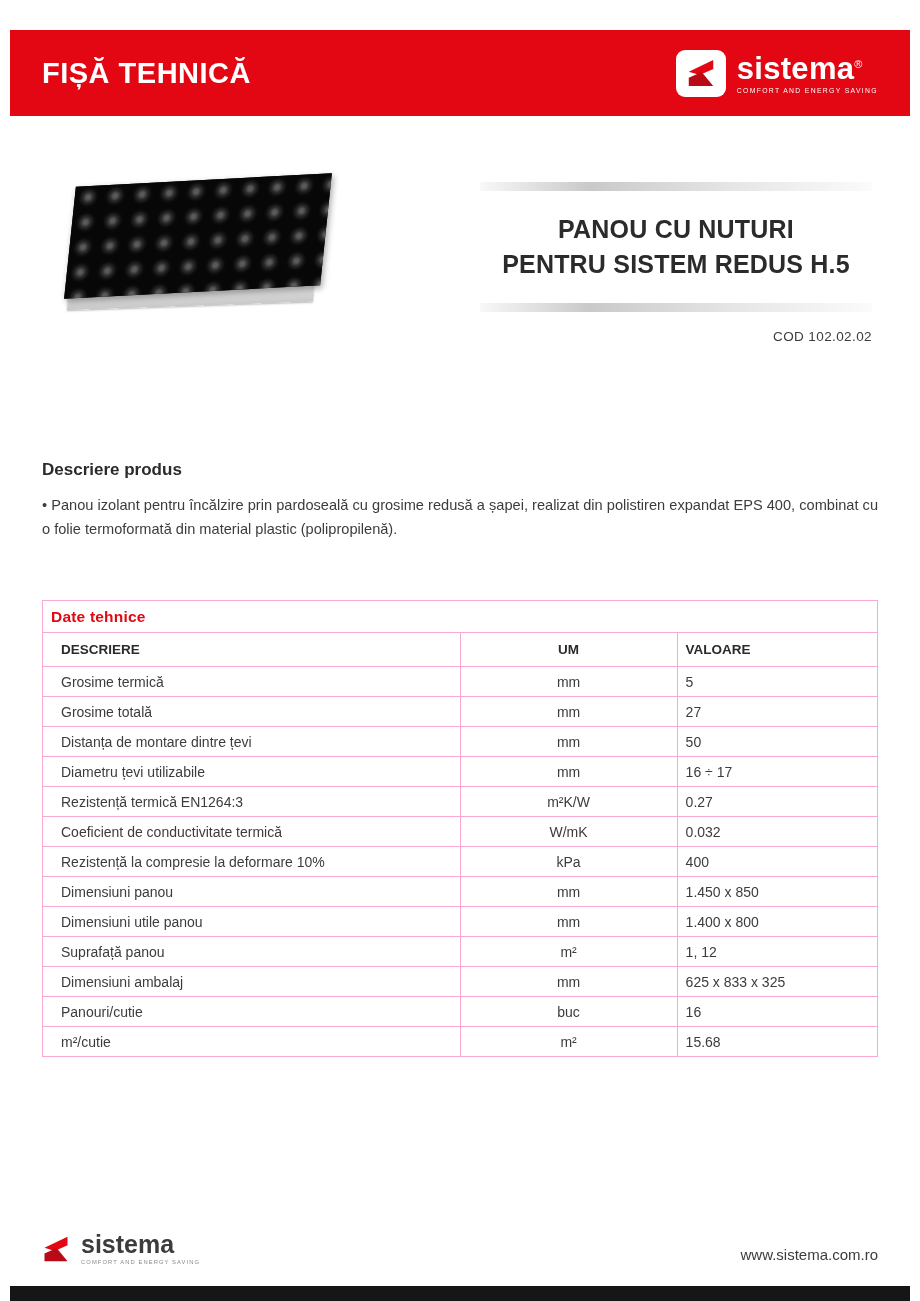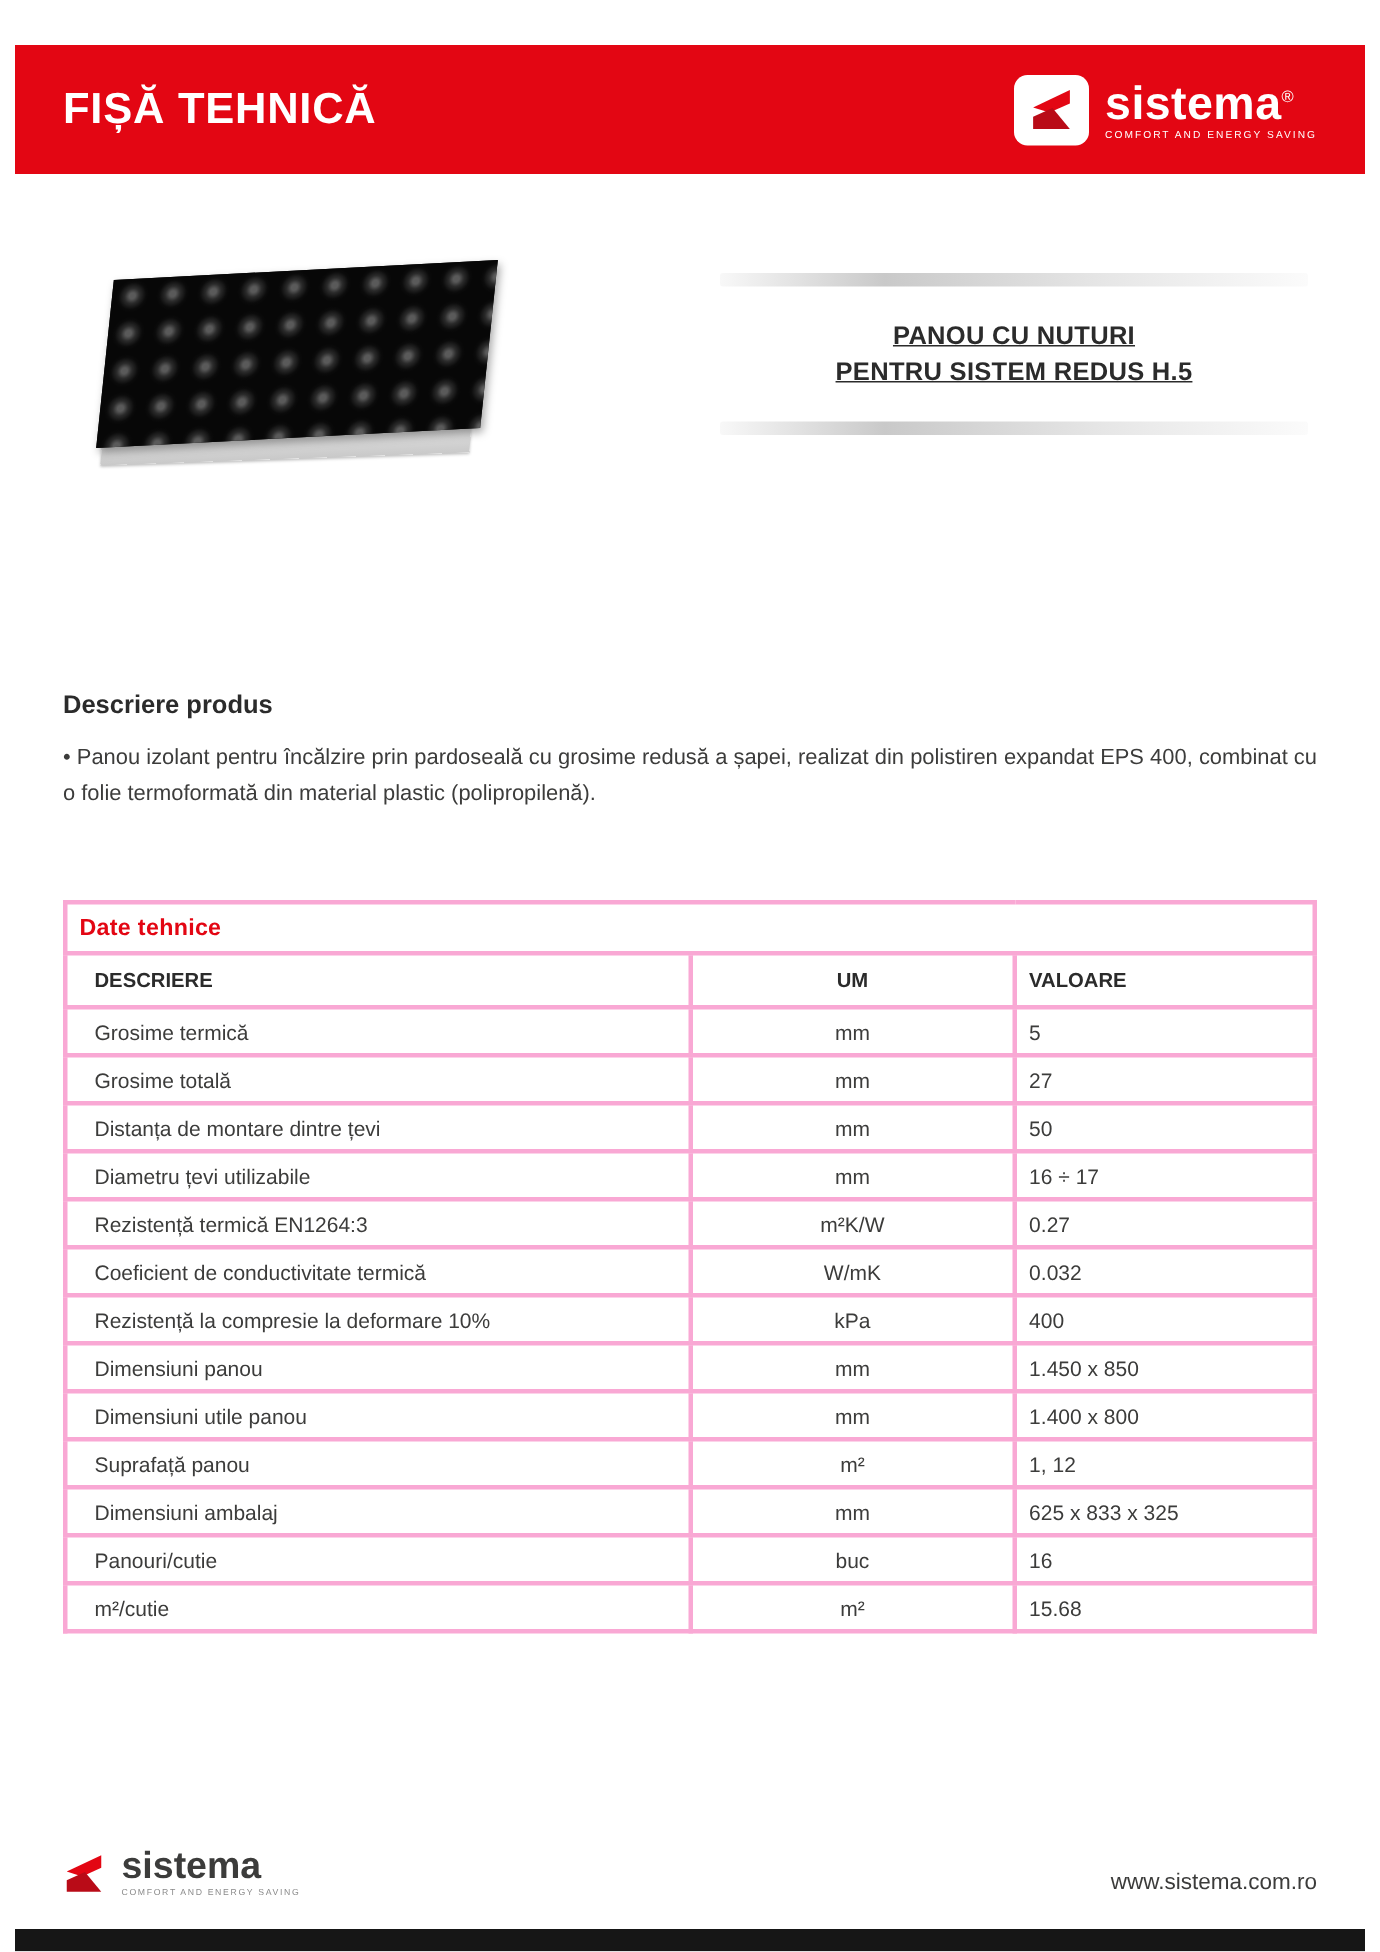--- a/index.html
+++ b/index.html
@@ -42,37 +42,37 @@
     transform:skew(-6deg, -3deg);
     box-shadow:2px 3px 6px rgba(0,0,0,0.35);
   }
 
   
   .title-block { position:absolute; left:480px; top:182px; width:392px; text-align:center; }
   .grad-bar {
     height:9px; border-radius:2px;
     background:linear-gradient(to right, #f8f8f8 0%, #c9c9c9 28%, #e6e6e6 65%, #fbfbfb 100%);
   }
-  .product-title { font-size:17px; font-weight:bold; color:#2b2b2b; line-height:1.4; margin:21px 0; letter-spacing:0.2px;text-decoration:underline; }
+  .product-title { font-size:25px; font-weight:bold; color:#2b2b2b; line-height:1.4; margin:21px 0; letter-spacing:0.2px; }
   .product-code { text-align:right; font-size:13.5px; color:#3c3c3b; margin-top:17px; letter-spacing:0.4px; }
 
   
   .desc-heading { position:absolute; left:42px; top:460px; font-size:17px; font-weight:bold; color:#2b2b2b; }
   .desc-body {
     position:absolute; left:42px; top:493px; width:836px;
     font-size:14.6px; line-height:1.65; text-align:justify; color:#3c3c3b;
   }
 
   
   .spec-table {
     position:absolute; left:42px; top:600px; width:836px;
     border-collapse:collapse; font-size:14px; color:#3c3c3b;
     border:1px solid #dcdcdc;
   }
-  .spec-table th, .spec-table td { border:3px solid #f9a8d4; }
+  .spec-table th, .spec-table td { border:1px solid #f9a8d4; }
   .table-title-cell {
     text-align:left; padding:13px 18px; color:#e30613;
     font-size:15.5px; font-weight:bold; letter-spacing:0.2px;
   }
   .spec-table th { padding:9px 8px; font-size:13.5px; font-weight:bold; color:#2b2b2b; }
   .spec-table th.c-desc { text-align:left; padding-left:18px; }
   .spec-table td { padding:6.5px 8px; }
   .c-desc { width:50%; text-align:left; }
   td.c-desc { padding-left:18px; }
   .c-um { width:26%; text-align:center; }
@@ -113,20 +113,21 @@
     <div class="photo-top"></div>
   </div>
 
   <div class="title-block">
     <div class="grad-bar"></div>
     <div class="product-title">
       <div>PANOU CU NUTURI</div>
       <div>PENTRU SISTEM REDUS H.5</div>
     </div>
     <div class="grad-bar"></div>
+    <div class="product-code">COD 102.02.02</div>
   </div>
 
   <div class="desc-heading">Descriere produs</div>
   <div class="desc-body">• Panou izolant pentru încălzire prin pardoseală cu grosime redusă a șapei, realizat din polistiren expandat EPS 400, combinat cu o folie termoformată din material plastic (polipropilenă).</div>
 
   <table class="spec-table">
     <thead>
       <tr>
         <td class="table-title-cell" colspan="3">Date tehnice</td>
       </tr>

